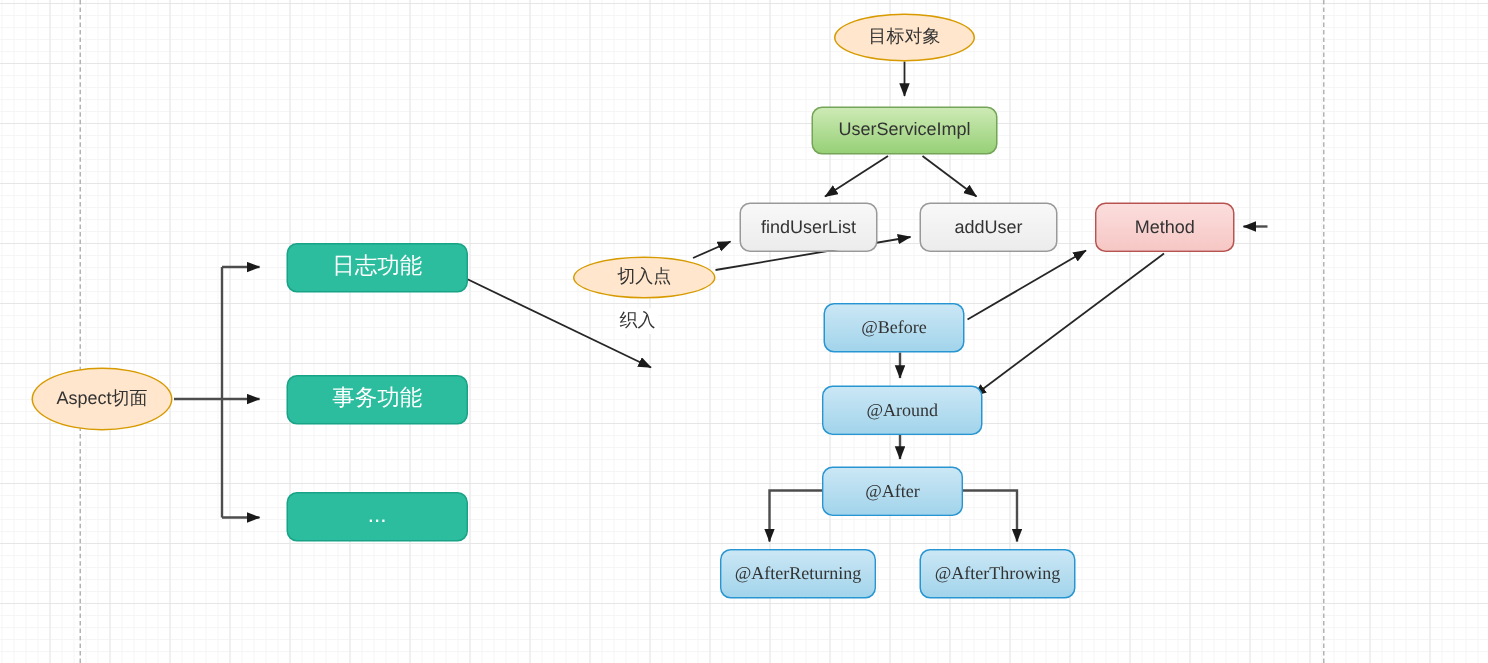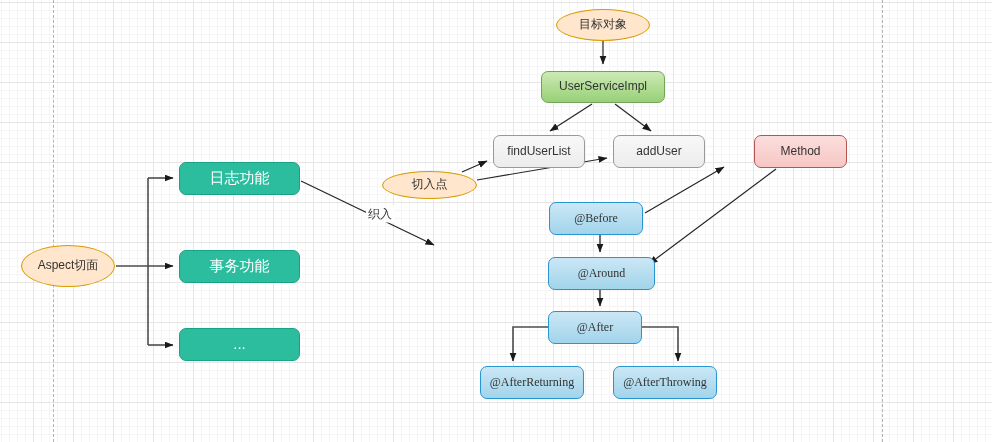--- a/index.html
+++ b/index.html
@@ -21,27 +21,28 @@
   .edge{stroke:#4d4d4d;stroke-width:1.6;fill:none;}
   .edge.thin{stroke:#262626;stroke-width:1.2;}
   .node{
     position:absolute;display:flex;align-items:center;justify-content:center;
     box-sizing:border-box;font-size:12px;color:#333;text-align:center;line-height:1.1;
   }
   .rect{border-radius:7px;}
   .ellipse{border-radius:50%;}
   .green{background:linear-gradient(#cdeab5,#97d077);border:1px solid #74a457;}
   .gray{background:linear-gradient(#f8f8f8,#ececec);border:1px solid #999999;}
-  .pink{background:linear-gradient(#fbdedd,#f6c7c4);border:1px solid #b85450;margin-left:24px;}
+  .pink{background:linear-gradient(#fbdedd,#f6c7c4);border:1px solid #b85450;}
   .blue{background:linear-gradient(#cbe7f5,#a2d4eb);border:1px solid #2795d1;font-family:Liberation Serif, serif;}
-  .teal{background:#2cbd9f;border:1px solid #18a387;color:#ffffff;font-size:15px;}
+  .teal{background:#2cbd9f;border:1px solid #18a387;color:#ffffff;font-size:15px;margin-left:12px;}
   .orange{background:#ffe6cc;border:1px solid #d79b00;}
   .edge-label{
     position:absolute;background:#ffffff;padding:0 2px;font-size:12px;color:#333;
     transform:translate(-50%,-50%);
+    margin-left:45px;
   }
 </style>
 </head>
 <body>
 
 <div class="canvas">
 
   <div class="guide" style="left:53px"></div>
   <div class="guide" style="left:882px"></div>
 

